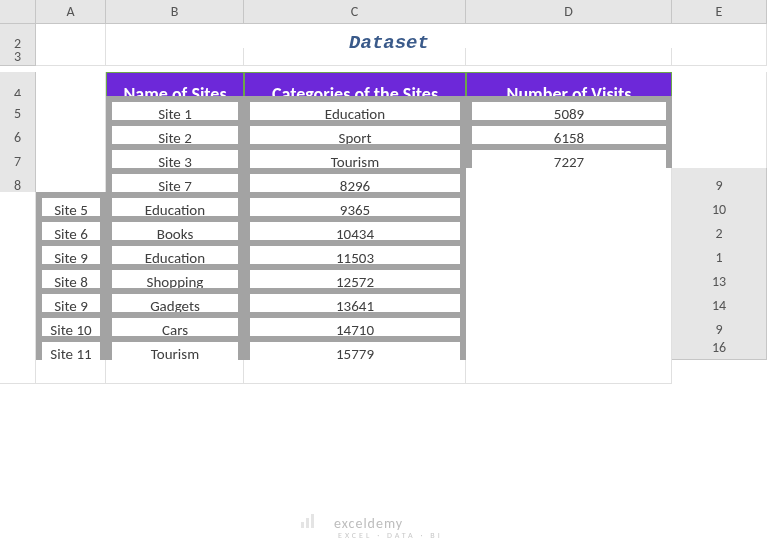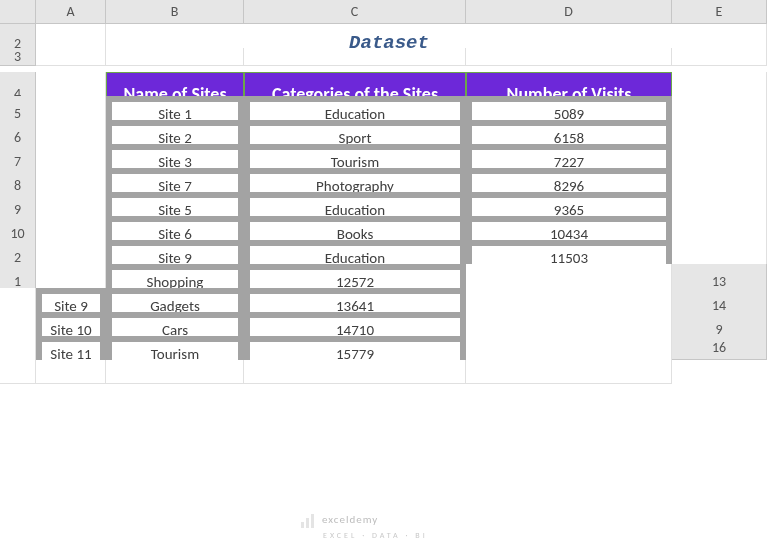--- a/index.html
+++ b/index.html
@@ -80,30 +80,31 @@
   font-size: 15px;
   color: #404040;
   border: 6px solid #a3a3a3;
   background: #fff;
   text-align: right;
 }
 .watermark {
   position: absolute;
   left: 300px;
   top: 513px;
-  font-size: 11px;
+  font-size: 14px;
   color: #bdbdbd;
   display: flex;
-  gap: 4px;
+  align-items: center;
+  gap: 16px;
   letter-spacing: 1px;
 }
 .watermark svg { opacity: 0.4; }
 .wm-sub {
   position: absolute;
-  left: 323px;
+  left: 338px;
   top: 530px;
   font-size: 8px;
   color: #c9c9c9;
   letter-spacing: 3px;
 }
 </style>
 </head>
 <body>
 
 <div class="sheet">
@@ -151,21 +152,20 @@
   <div class="row-hdr data-row">7</div>
   <div class="cell data-row"></div>
   <div class="td data-row">Site 3</div>
   <div class="td data-row">Tourism</div>
   <div class="td data-row">7227</div>
   <div class="cell data-row"></div>
 
   <div class="row-hdr data-row">8</div>
   <div class="cell data-row"></div>
   <div class="td data-row">Site 7</div>
-  <div class="td data-row">Photography</div>
   <div class="td data-row">8296</div>
   <div class="cell data-row"></div>
 
   <div class="row-hdr data-row">9</div>
   <div class="cell data-row"></div>
   <div class="td data-row">Site 5</div>
   <div class="td data-row">Education</div>
   <div class="td data-row">9365</div>
   <div class="cell data-row"></div>
 
@@ -178,20 +178,21 @@
 
   <div class="row-hdr data-row">2</div>
   <div class="cell data-row"></div>
   <div class="td data-row">Site 9</div>
   <div class="td data-row">Education</div>
   <div class="td data-row">11503</div>
   <div class="cell data-row"></div>
 
   <div class="row-hdr data-row">1</div>
   <div class="cell data-row"></div>
+  <div class="td data-row">Site 8</div>
   <div class="td data-row">Shopping</div>
   <div class="td data-row">12572</div>
   <div class="cell data-row"></div>
 
   <div class="row-hdr data-row">13</div>
   <div class="cell data-row"></div>
   <div class="td data-row">Site 9</div>
   <div class="td data-row">Gadgets</div>
   <div class="td data-row">13641</div>
   <div class="cell data-row"></div>

